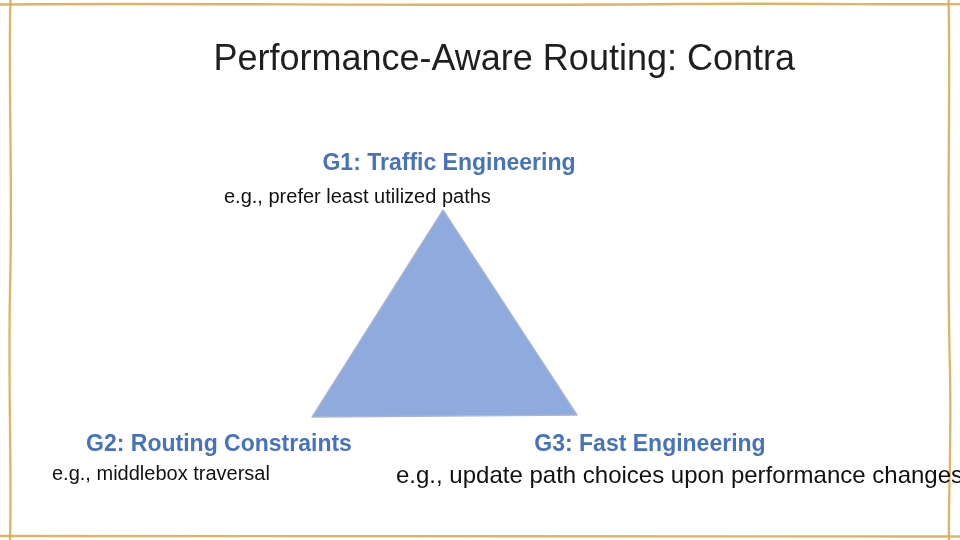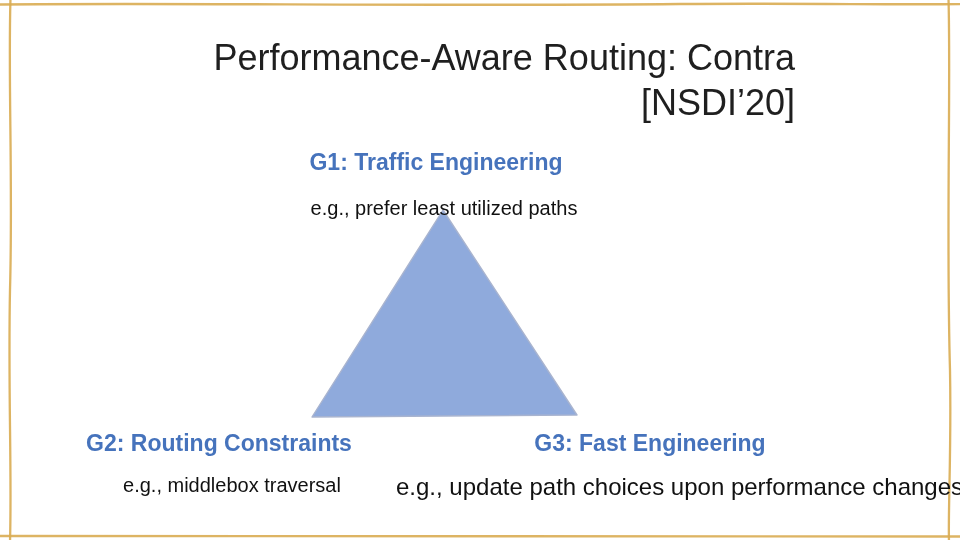--- a/index.html
+++ b/index.html
@@ -40,26 +40,25 @@
     font-weight: 700;
     line-height: 1.2;
     text-align: center;
     white-space: nowrap;
   }
   .goal-example {
     color: var(--body-text);
     font-size: 20px;
     font-weight: 400;
     line-height: 1.2;
-    text-align: center;
+    text-align: left;
     white-space: nowrap;
-    margin-top: 12px;
   }
 
-  .g1-heading { left: 246px; top: 149px; width: 380px; }
+  .g1-heading { left: 259px; top: 149px; width: 380px; }
   .g1-example { left: 224px; top: 184px; width: 440px; }
 
   .g2-heading { left: 38px;  top: 430px; width: 362px; }
   .g2-example { left: 52px;  top: 461px; width: 360px; }
 
   .g3-heading { left: 420px; top: 430px; width: 460px; }
   .g3-example { left: 396px; top: 461px; width: 560px; font-size: 24px; }
 
   .diagram-layer {
     left: 0; top: 0;
@@ -88,21 +87,20 @@
     <path class="frame-stroke" d="M 10.5,-2 C 8,80 13,180 10,290 C 8,390 12,470 10,542"></path>
     <path class="frame-stroke" d="M 948.5,-2 C 951,90 946,230 950,370 C 951.5,450 948,510 949,542"></path>
     <path class="frame-stroke" d="M -2,4.5 C 180,2.5 420,6.5 680,4 C 800,3 900,5 962,4"></path>
     <path class="frame-stroke" d="M -2,536 C 200,538.5 560,534 962,536.5"></path>
   </g>
   <polygon class="triangle" points="443,210 312,417 577,415"></polygon>
 </svg>
 
 <div class="abs slide-title">
   <div>Performance-Aware Routing: Contra</div>
-  <div>[NSDI’20]</div>
 </div>
 
 <div class="abs goal-heading g1-heading">G1: Traffic Engineering</div>
 <div class="abs goal-example g1-example">e.g., prefer least utilized paths</div>
 
 <div class="abs goal-heading g2-heading">G2: Routing Constraints</div>
 <div class="abs goal-example g2-example">e.g., middlebox traversal</div>
 
 <div class="abs goal-heading g3-heading">G3: Fast Engineering</div>
 <div class="abs goal-example g3-example">e.g., update path choices upon performance changes</div>

